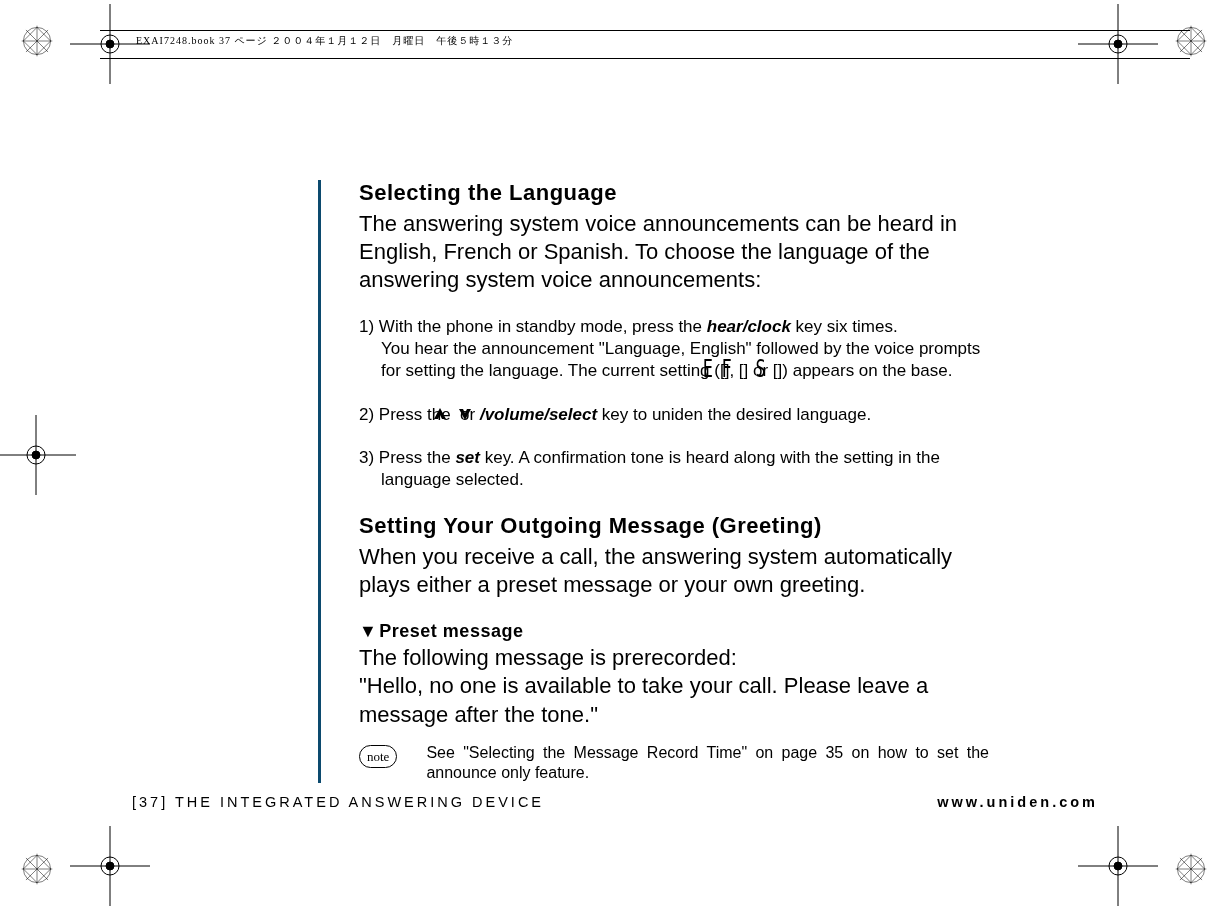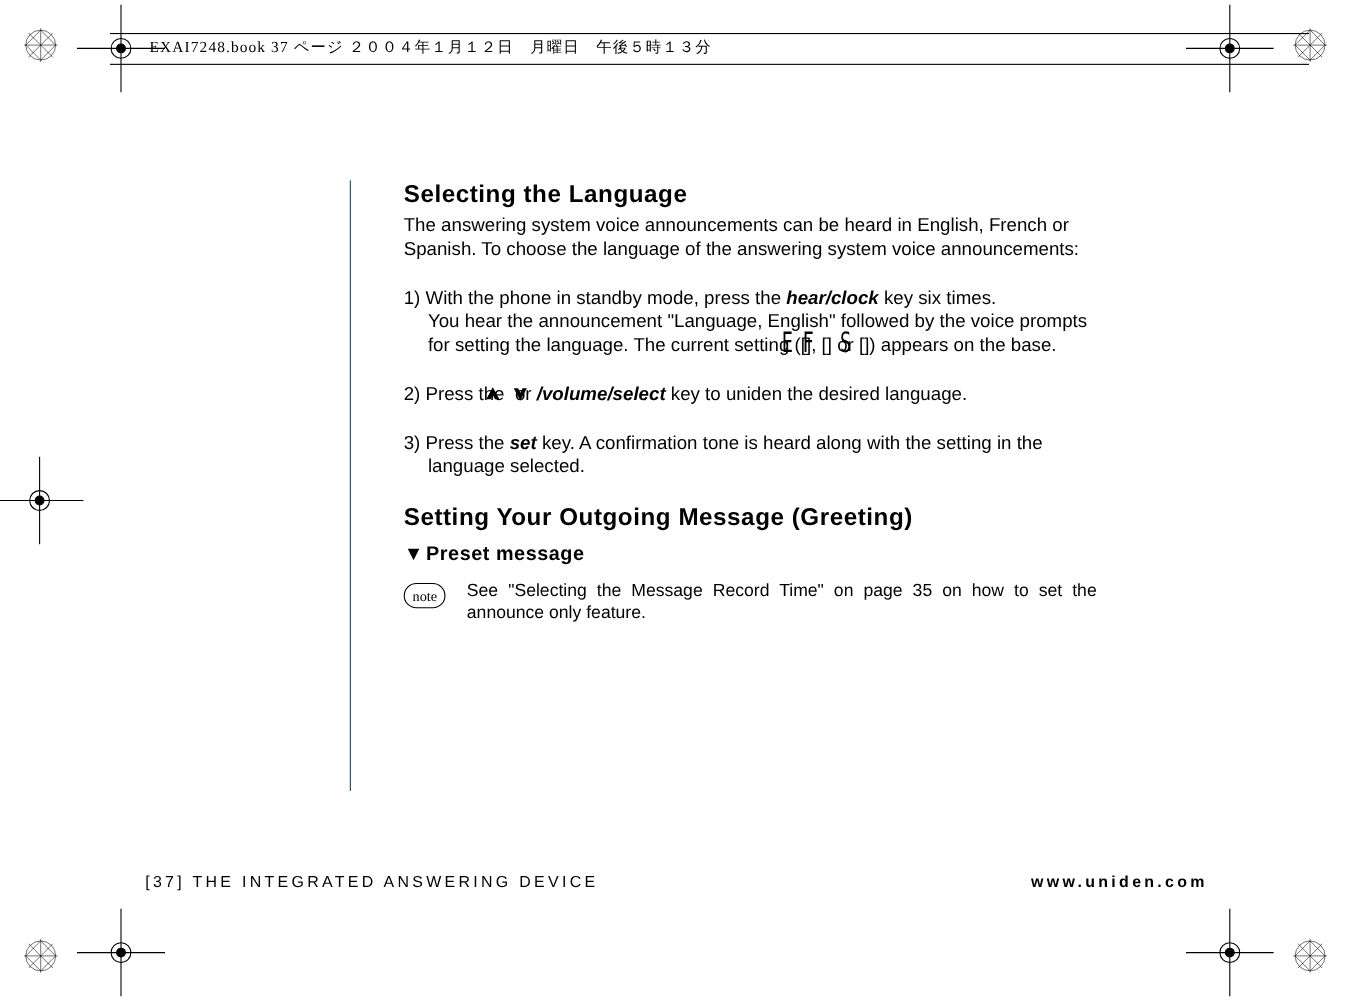--- a/index.html
+++ b/index.html
@@ -33,48 +33,48 @@
     left: 100px;
     right: 38px;
     top: 30px;
     border-top: 1px solid #000;
   }
   .top-info {
     position: absolute;
     left: 136px;
     top: 34px;
     font-family: "MS Mincho", "Yu Mincho", serif;
-    font-size: 14px;
+    font-size: 10px;
     letter-spacing: 1px;
   }
   .top-line-hr2 {
     position: absolute;
     left: 100px;
     right: 38px;
     top: 58px;
     border-top: 1px solid #000;
   }
   
   .content {
     position: absolute;
     left: 318px;
-    top: 164px;
+    top: 180px;
     width: 630px;
-    border-left: 1px solid #0c4a6e;
-    padding-left: 48px;
+    border-left: 3px solid #0c4a6e;
+    padding-left: 38px;
     min-height: 555px;
   }
   h2 {
     font-size: 22px;
     font-weight: bold;
     margin: 0 0 4px 0;
     letter-spacing: 0.5px;
   }
   .para {
-    font-size: 17px;
+    font-size: 22px;
     line-height: 1.28;
     margin: 0 0 22px 0;
   }
   .steps {
     font-size: 17px;
     line-height: 1.28;
     margin: 0 0 22px 0;
   }
   .step {
     margin: 0 0 22px 0;
@@ -87,21 +87,21 @@
   h3 {
     font-size: 18px;
     font-weight: bold;
     margin: 10px 0 2px 0;
     letter-spacing: 0.5px;
   }
   .tri { display:inline-block; margin-right:2px; }
   .note-row {
     display: flex;
     align-items: flex-start;
-    gap: 19px;
+    gap: 29px;
     margin-top: 14px;
     font-size: 16px;
     line-height: 1.25;
   }
   .note-badge {
     border: 1.5px solid #000;
     border-radius: 999px;
     padding: 3px 7px 2px 7px;
     font-family: Georgia, serif;
     font-size: 13px;
@@ -262,22 +262,25 @@
     </span><span> or </span><span class="arrow-down">
       <svg width="14" height="14" viewBox="0 0 14 14" style="vertical-align:-1px;">
             <path d="M7 13 L1 2 L5 2 L7 6 L9 2 L13 2 Z" fill="#000"></path>
           </svg>
     </span><span class="kbi">/volume/select</span><span> key to uniden the desired language.</span></div>
 
     <div class="step"><span>3) Press the </span><span class="kbi">set</span><span> key. A confirmation tone is heard along with the setting in the language selected.</span></div>
   </div>
 
   <h2>Setting Your Outgoing Message (Greeting)</h2>
+  <p class="para">When you receive a call, the answering system automatically plays either a preset message or your own greeting.</p>
 
   <h3><span class="tri">▼</span><span>Preset message</span></h3>
+  <p class="para" style="margin-bottom:8px; white-space:pre-line;">The following message is prerecorded:
+"Hello, no one is available to take your call. Please leave a message after the tone."</p>
 
   <div class="note-row">
     <div class="note-badge">note</div>
     <div class="note-text">See "Selecting the Message Record Time" on page 35 on how to set the announce only feature.</div>
   </div>
 
 </div>
 
 <div class="footer-left">[37] THE INTEGRATED ANSWERING DEVICE</div>
 <div class="footer-right">www.uniden.com</div>

